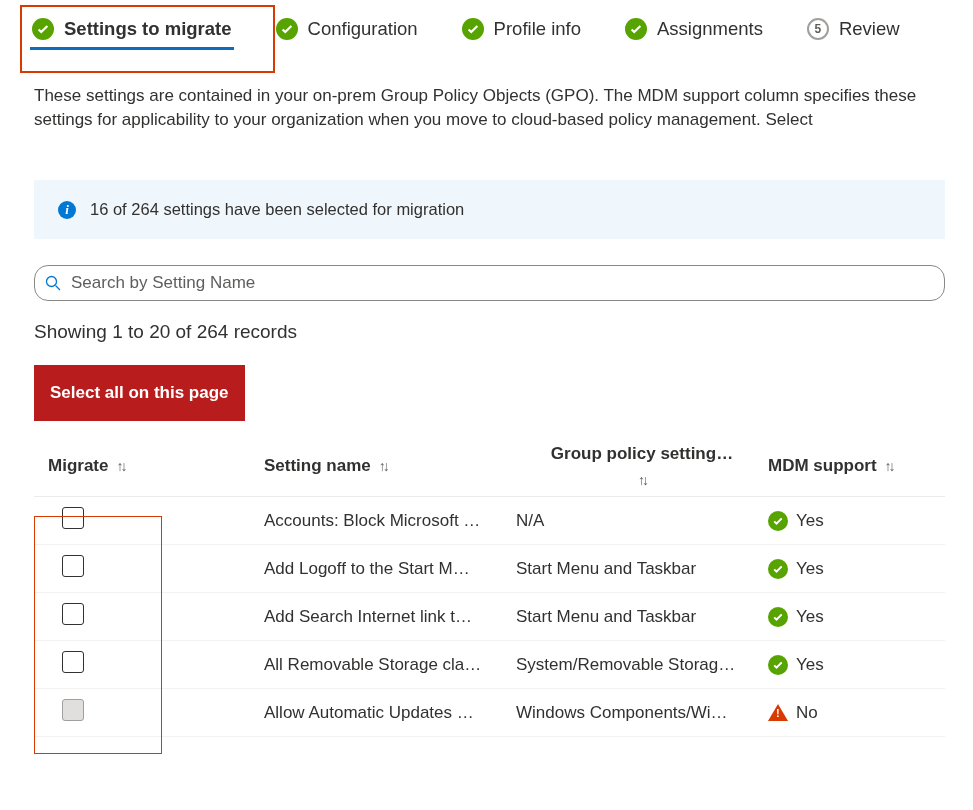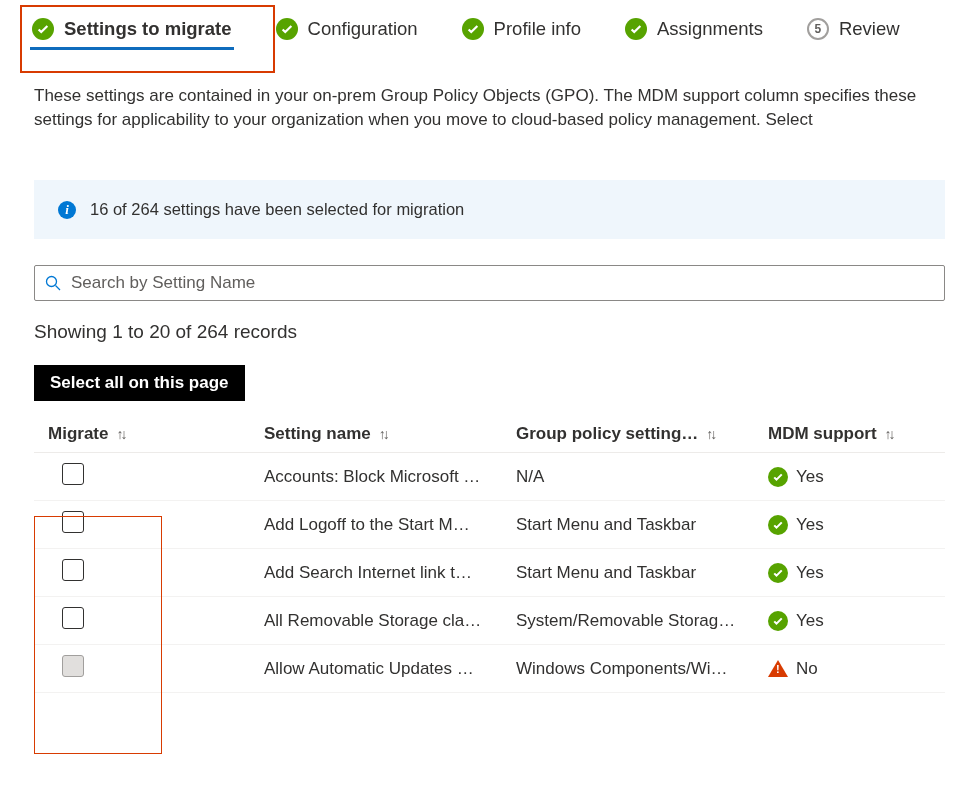--- a/index.html
+++ b/index.html
@@ -88,43 +88,43 @@
       display: inline-flex; align-items: center; justify-content: center;
       font-family: Georgia, serif;
       font-style: italic;
       font-weight: bold;
       font-size: 13px;
       flex-shrink: 0;
     }
     .info-text { font-size: 16.5px; color: #323130; }
     .search-wrap {
       border: 1px solid #8a8886;
-      border-radius: 2px;
+      border-radius: 14px;
       display: flex;
       align-items: center;
       padding: 6px 10px;
       gap: 8px;
       margin-bottom: 20px;
     }
     .search-wrap input {
       border: none; outline: none;
       font-size: 17px;
       flex: 1;
       color: #323130;
       background: transparent;
     }
     .search-wrap input::placeholder { color: #605e5c; }
     .search-ico { color: #0078d4; width: 16px; height: 16px; }
     .showing { font-size: 19px; color: #323130; margin-bottom: 22px; }
     .select-all-btn {
-      background: #000000;
+      background: #b91c1c;
       color: #fff;
       border: none;
       font-size: 17px;
-      padding: 8px 16px;
+      padding: 18px 16px;
       cursor: pointer;
       font-weight: 600;
       margin-bottom: 8px;
     }
     .table { width: 100%; position: relative; }
     .thead {
       display: flex;
       border-bottom: 1px solid #edebe9;
       padding-bottom: 8px;
       padding-top: 8px;
@@ -134,21 +134,21 @@
       font-size: 17px;
       color: #323130;
       display: flex;
       align-items: center;
       gap: 8px;
       cursor: pointer;
       margin-top: 7px;
     }
     .col-migrate { width: 230px; padding-left: 14px;}
     .col-setting { width: 252px; }
-    .col-gps { width: 252px; }
+    .col-gps { width: 252px; flex-direction: column; }
     .col-mdm { flex: 1; }
     .sort-arrows { color: #605e5c; font-size: 14px; letter-spacing: -3px;}
     .tbody .tr {
       display: flex;
       align-items: center;
       height: 48px;
       border-bottom: 1px solid #f3f2f1;
     }
     .td { font-size: 17px; color: #323130; white-space: nowrap; overflow: hidden; text-overflow: ellipsis; padding-right: 22px;}
     .td.col-migrate { padding-left: 28px; }

